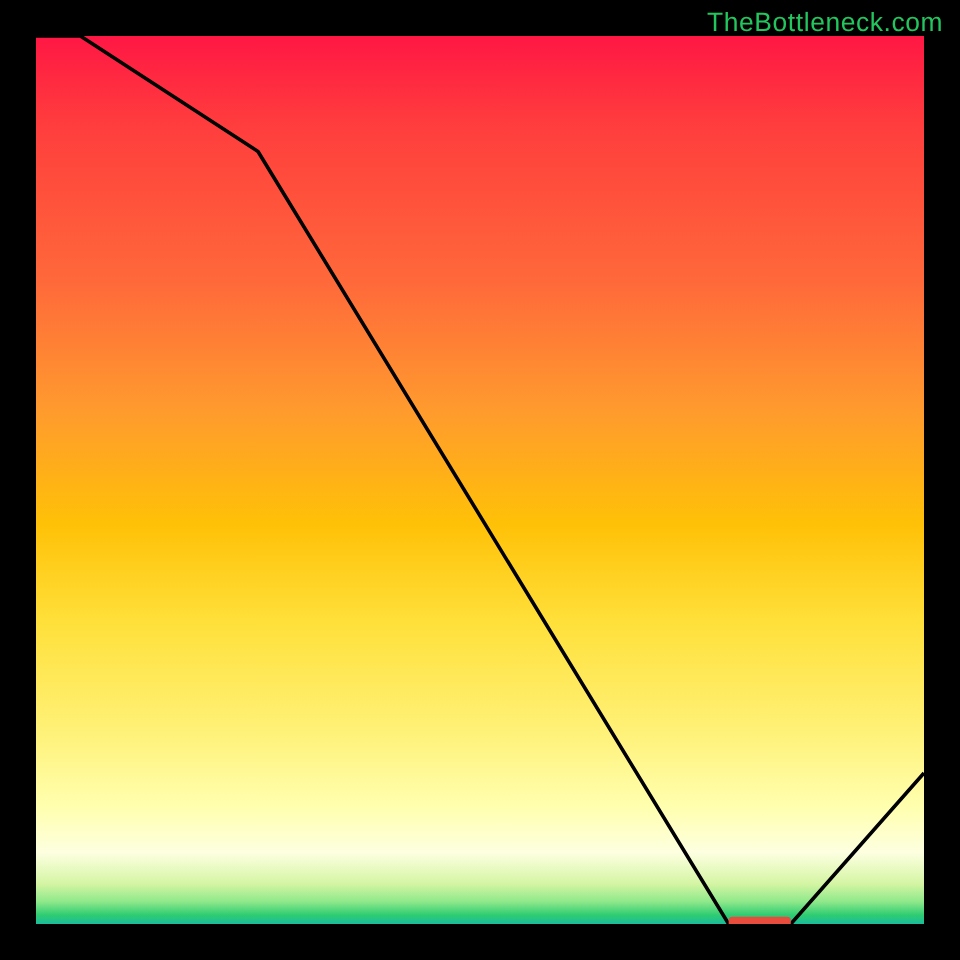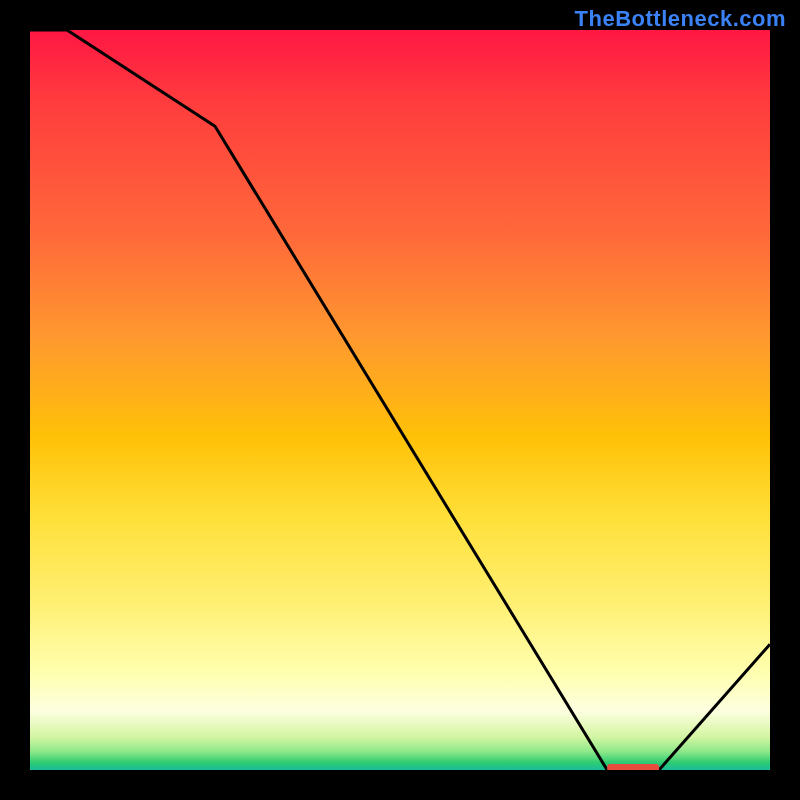--- a/index.html
+++ b/index.html
@@ -8,23 +8,23 @@
     width: 800px;
     height: 800px;
     background: #000;
     font-family: Arial, Helvetica, sans-serif;
     overflow: hidden;
   }
   .attribution {
     position: absolute;
     top: 6px;
     right: 14px;
-    color: #3b82f6;
+    color: #22c55e;
     font-size: 22px;
-    font-weight: bold;
+    font-weight: normal;
     letter-spacing: 0.5px;
     z-index: 10;
   }
   .chart-frame {
     position: absolute;
     top: 30px;
     left: 30px;
     width: 740px;
     height: 740px;
     background: #000;

